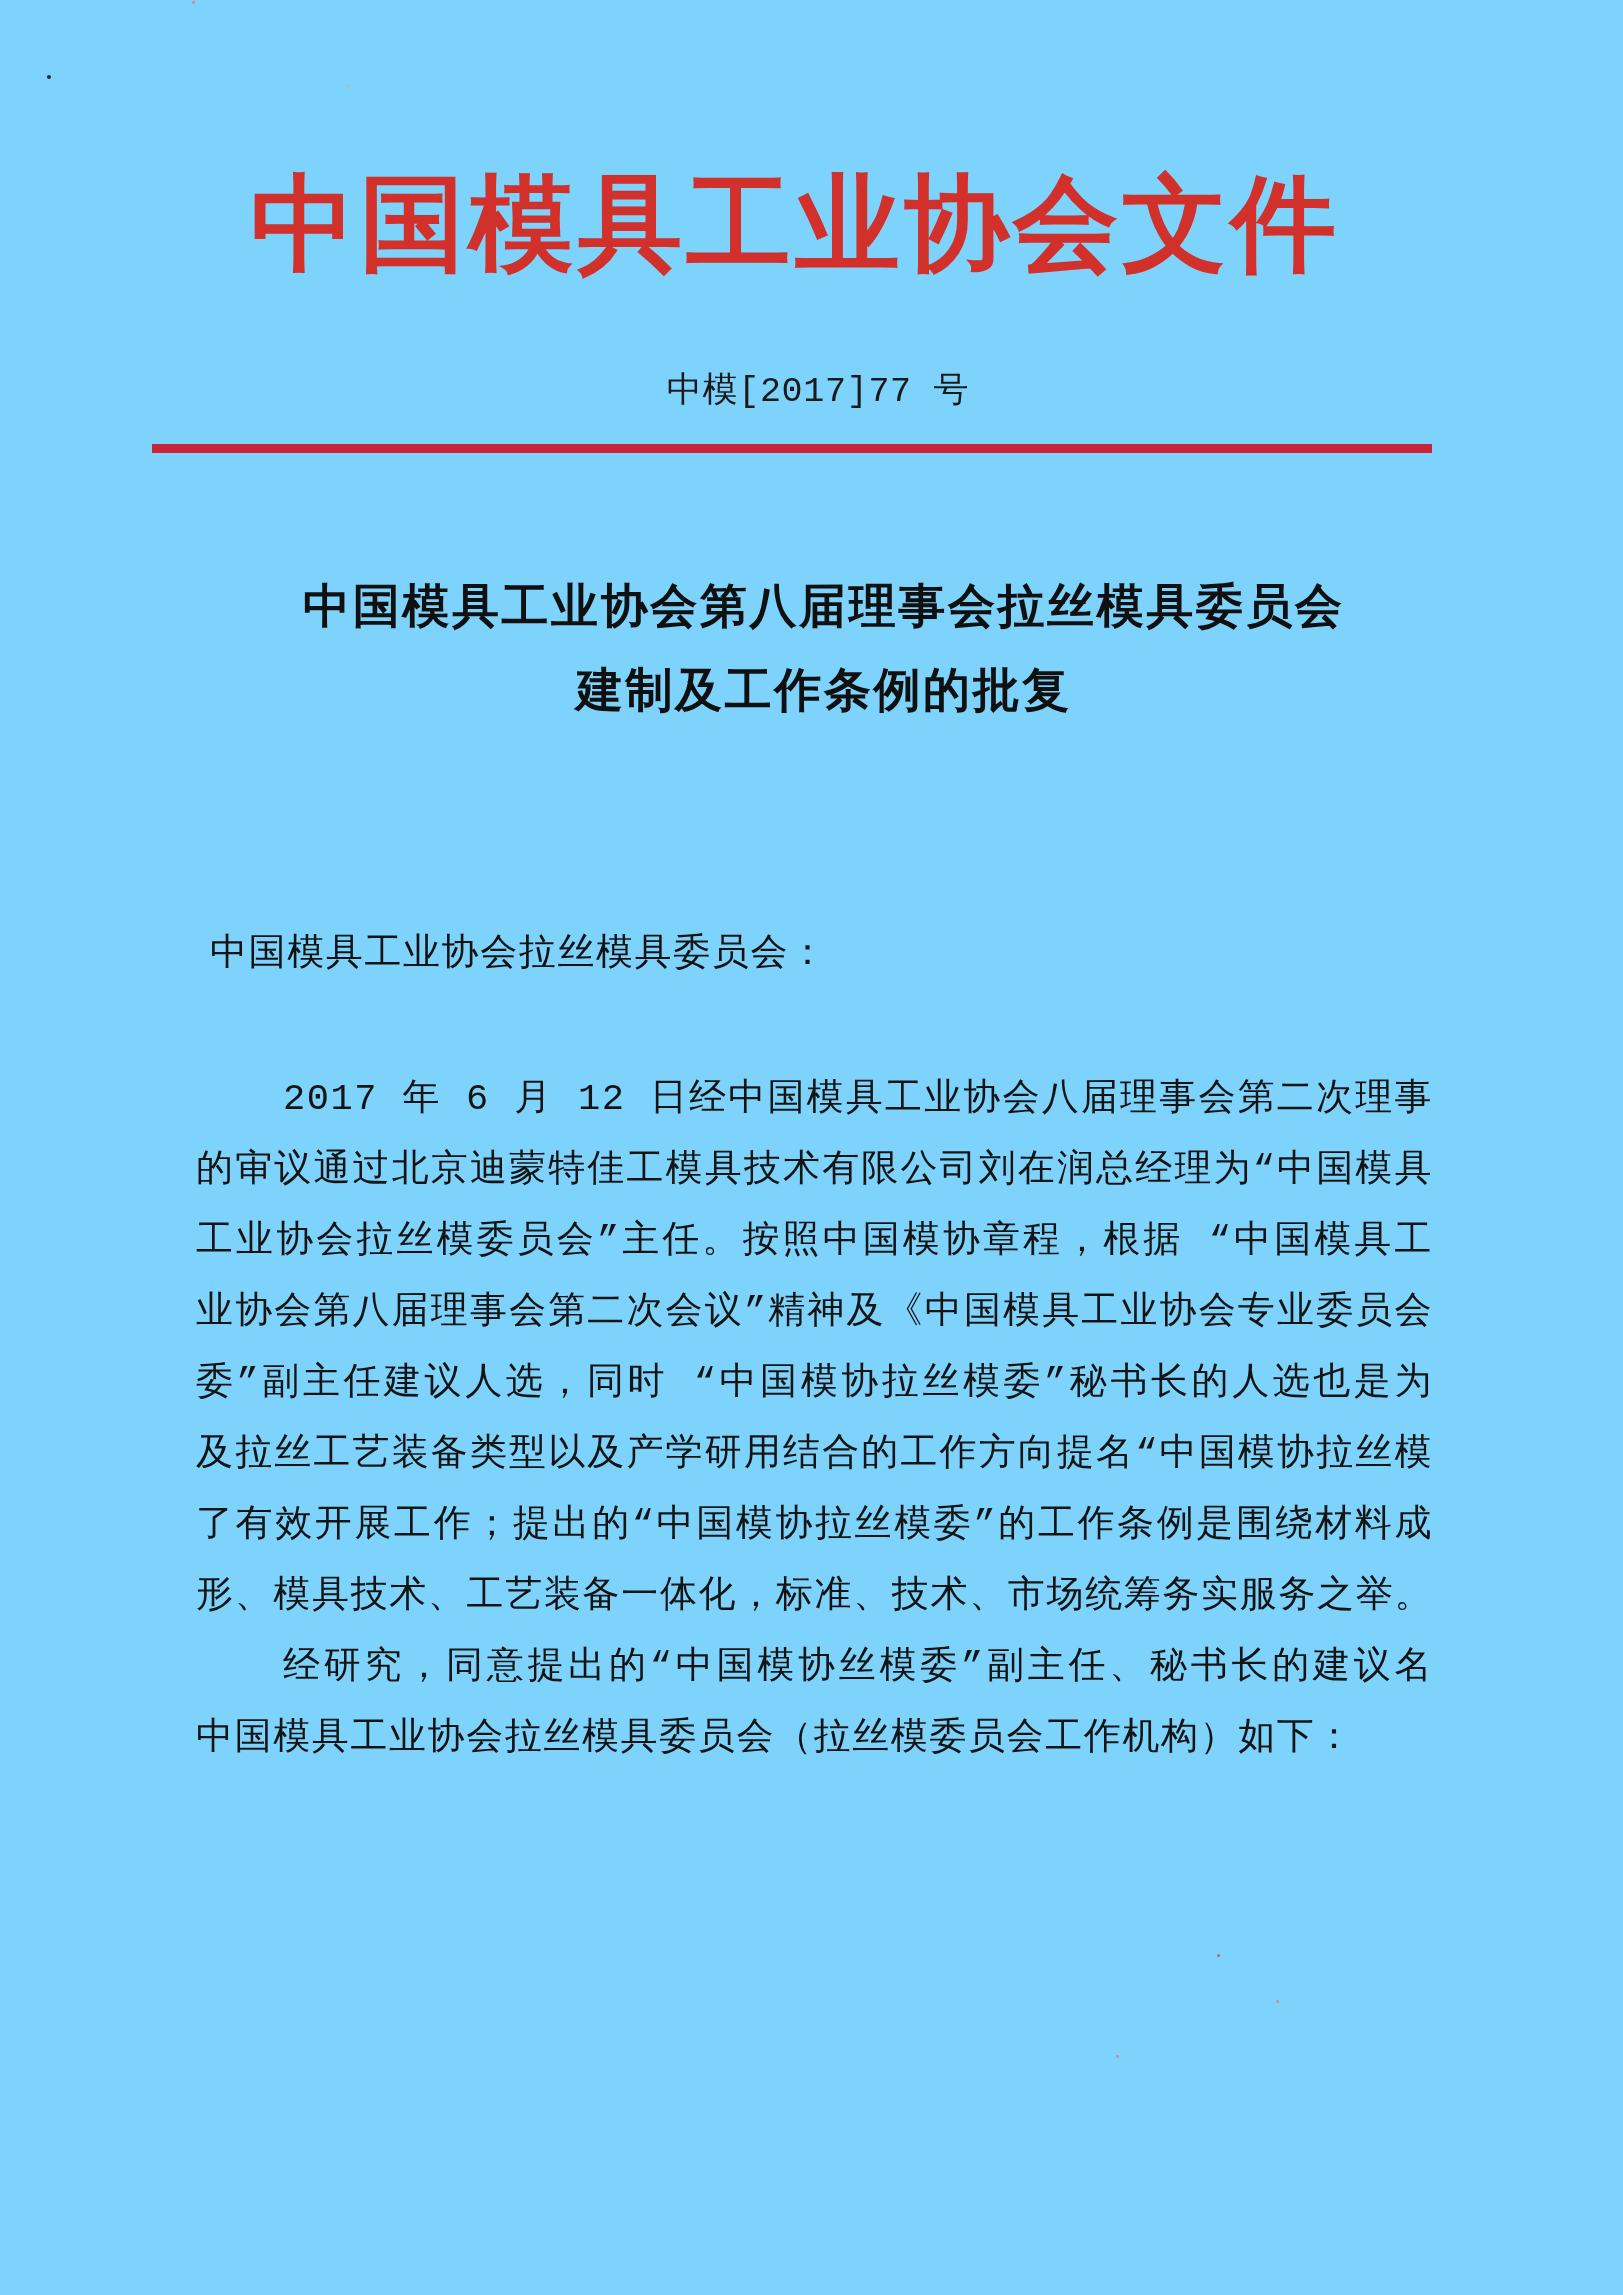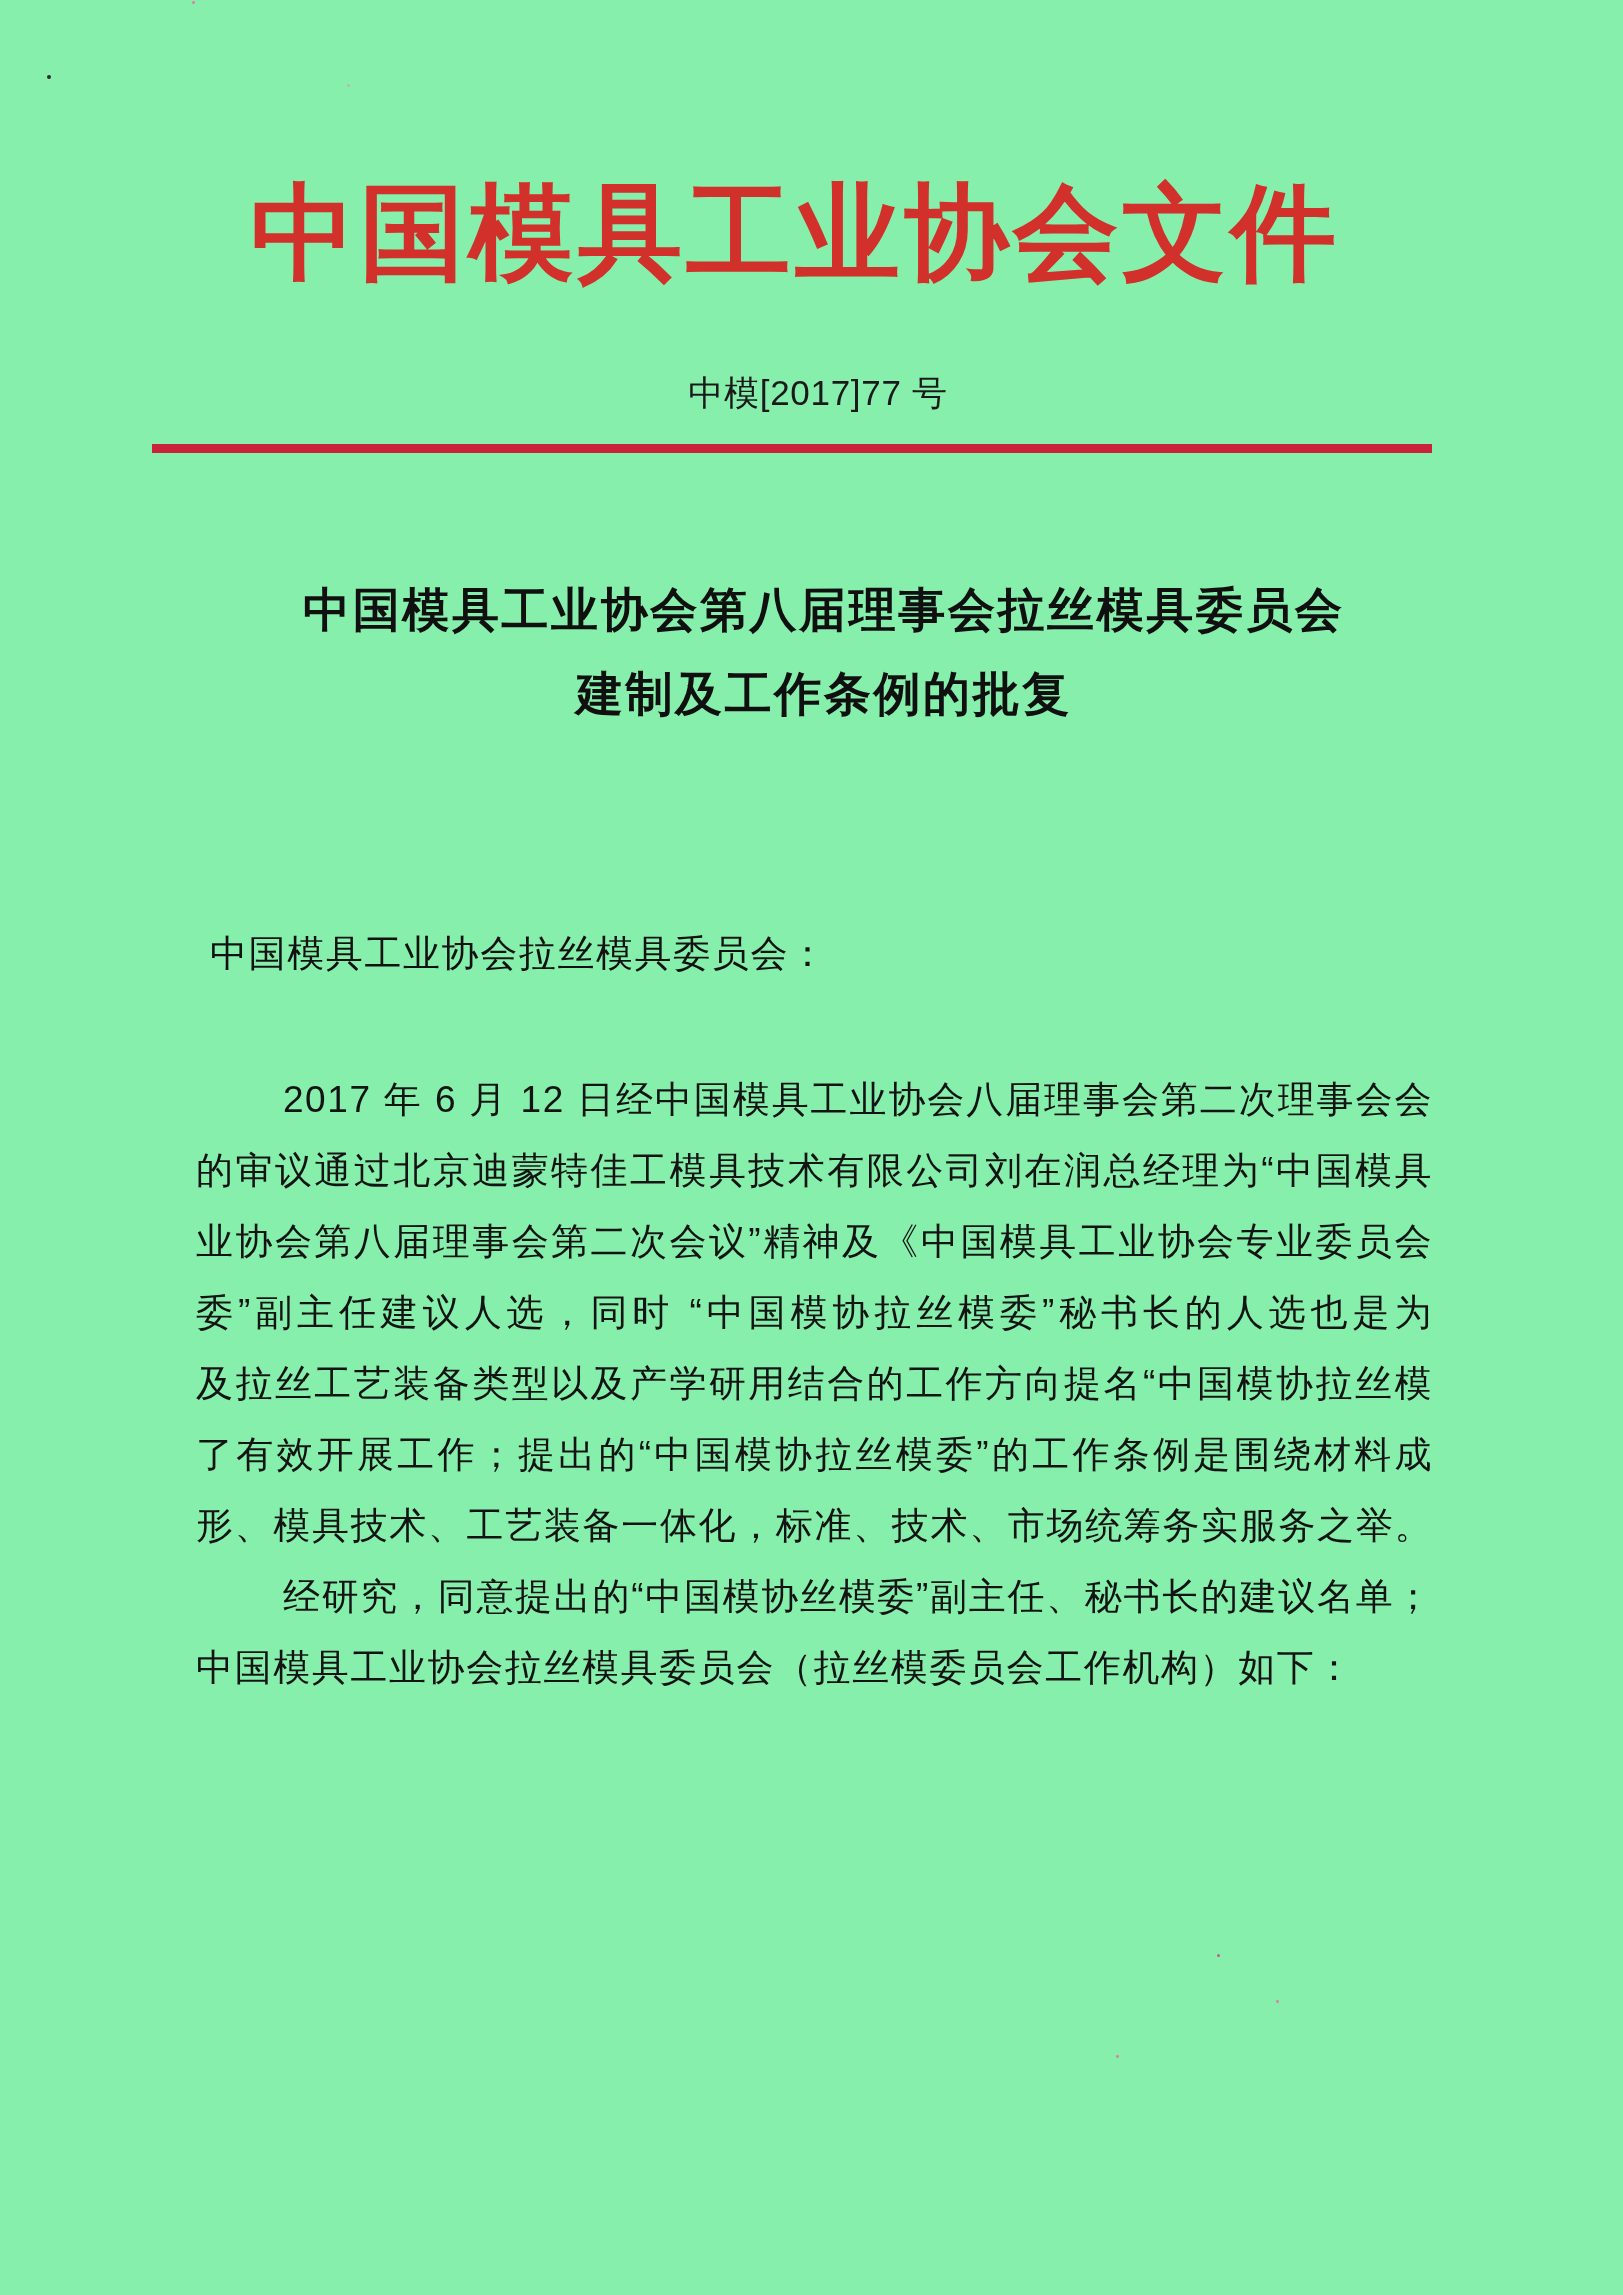--- a/index.html
+++ b/index.html
@@ -1,22 +1,22 @@
 <!DOCTYPE html>
 <html style="font-size:10.5px"><head>
 <meta charset="utf-8">
 <style>
   html,body{margin:0;padding:0;background:#e8e8e8;}
   .page{
     position:relative;
     width:1623px;height:2295px;
     margin:0 auto;
-    background:#86efac;
+    background:#7dd3fc;
     overflow:hidden;
-    font-family:Liberation Sans, sans-serif;
+    font-family:Liberation Mono, monospace;
     color:#161616;
   }
   .letterhead{
     position:absolute;
     top:177px;left:-16.4px;width:1623px;
     text-align:center;
     font-size:105px;line-height:111px;
     font-weight:bold;
     letter-spacing:3.9px;
     white-space:nowrap;
@@ -85,20 +85,21 @@
   <div class="doc-title">
     <div>中国模具工业协会第八届理事会拉丝模具委员会</div>
     <div>建制及工作条例的批复</div>
   </div>
 
   <div class="salutation">中国模具工业协会拉丝模具委员会：</div>
 
   <div class="body-text">
     <div class="body-line indent">2017 年 6 月 12 日经中国模具工业协会八届理事会第二次理事会会议</div>
     <div class="body-line">的审议通过北京迪蒙特佳工模具技术有限公司刘在润总经理为“中国模具</div>
+    <div class="body-line">工业协会拉丝模委员会”主任。按照中国模协章程，根据 “中国模具工</div>
     <div class="body-line">业协会第八届理事会第二次会议”精神及《中国模具工业协会专业委员会</div>
     <div class="body-line">委”副主任建议人选，同时 “中国模协拉丝模委”秘书长的人选也是为</div>
     <div class="body-line">及拉丝工艺装备类型以及产学研用结合的工作方向提名“中国模协拉丝模</div>
     <div class="body-line">了有效开展工作；提出的“中国模协拉丝模委”的工作条例是围绕材料成</div>
     <div class="body-line">形、模具技术、工艺装备一体化，标准、技术、市场统筹务实服务之举。</div>
     <div class="body-line indent">经研究，同意提出的“中国模协丝模委”副主任、秘书长的建议名单；</div>
     <div class="body-line no-just">中国模具工业协会拉丝模具委员会（拉丝模委员会工作机构）如下：</div>
   </div>
 
   <div class="speck black" style="left:47px;top:75px;"></div>

